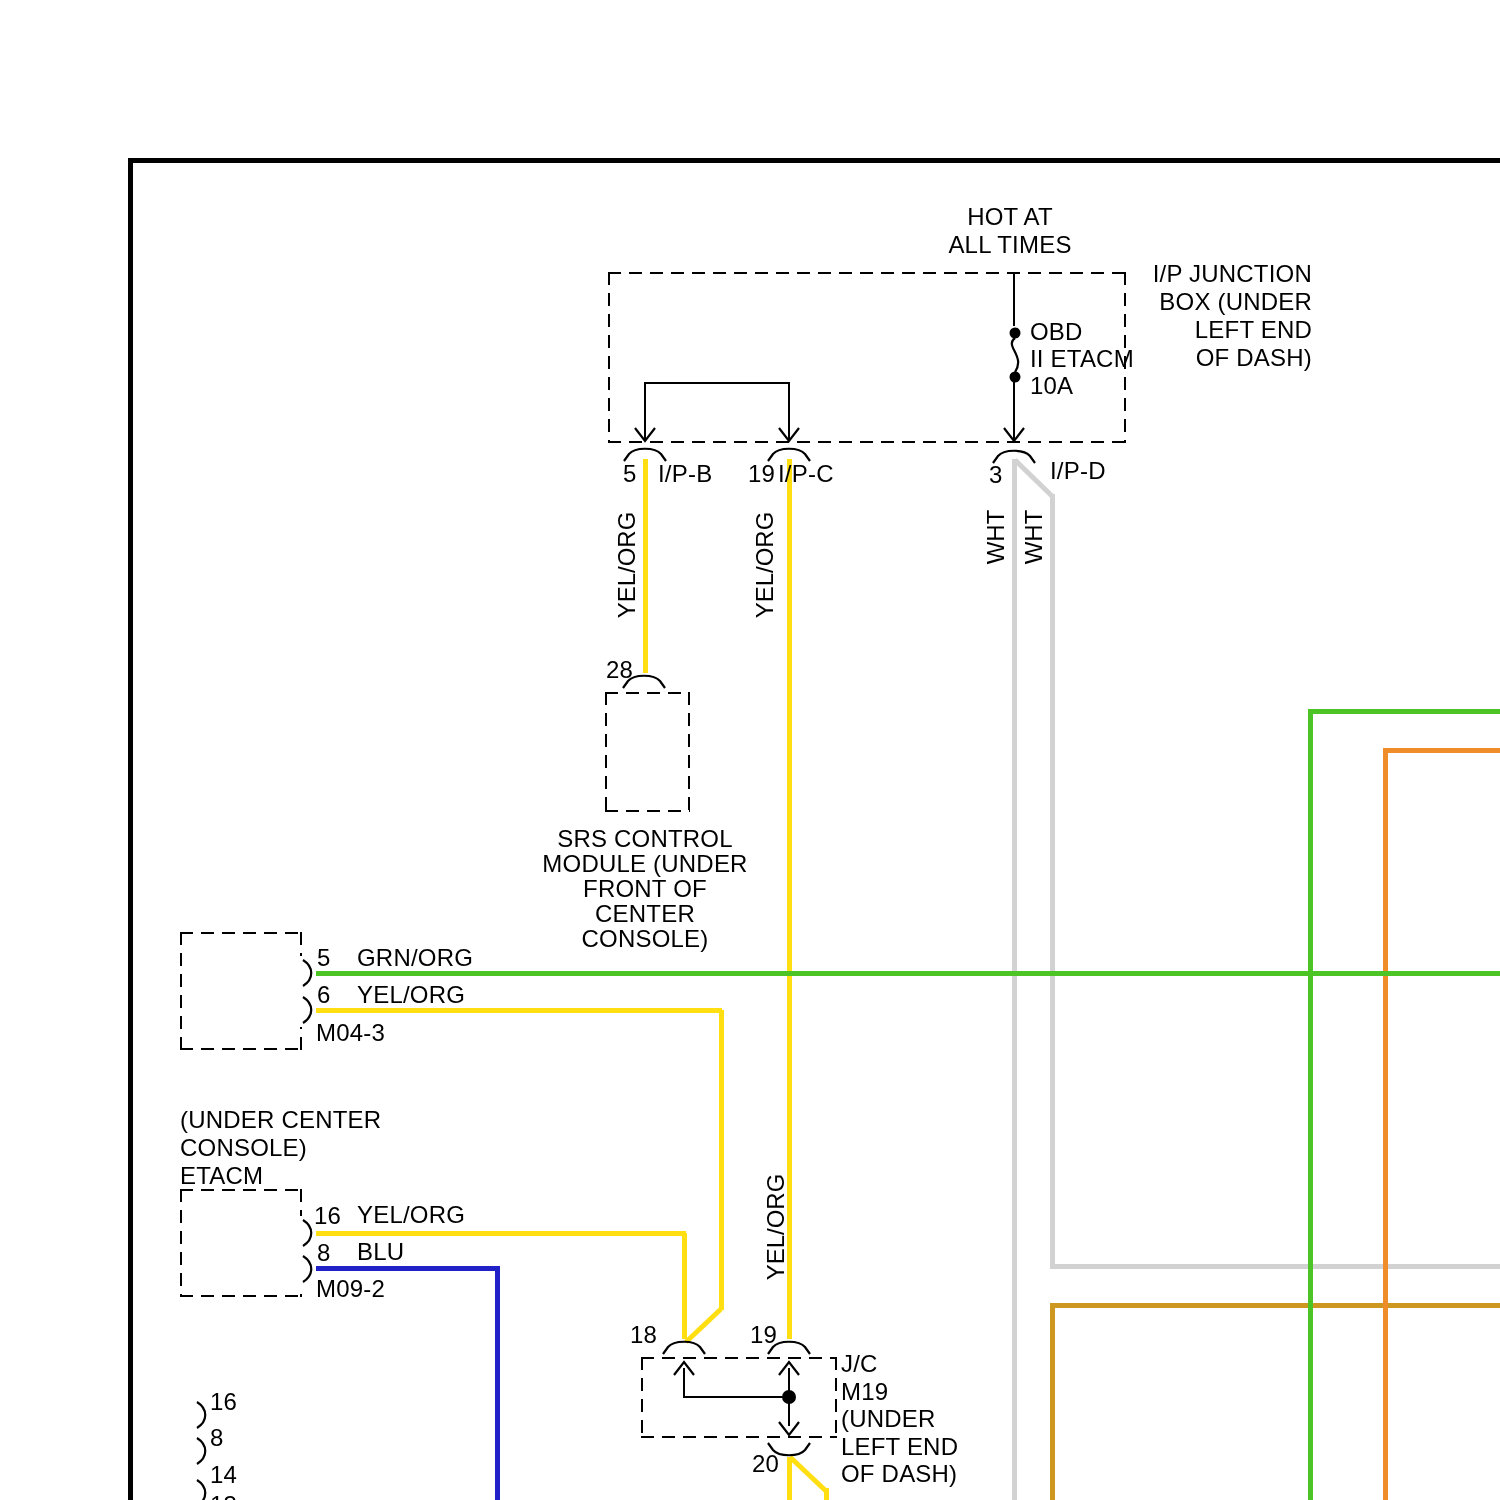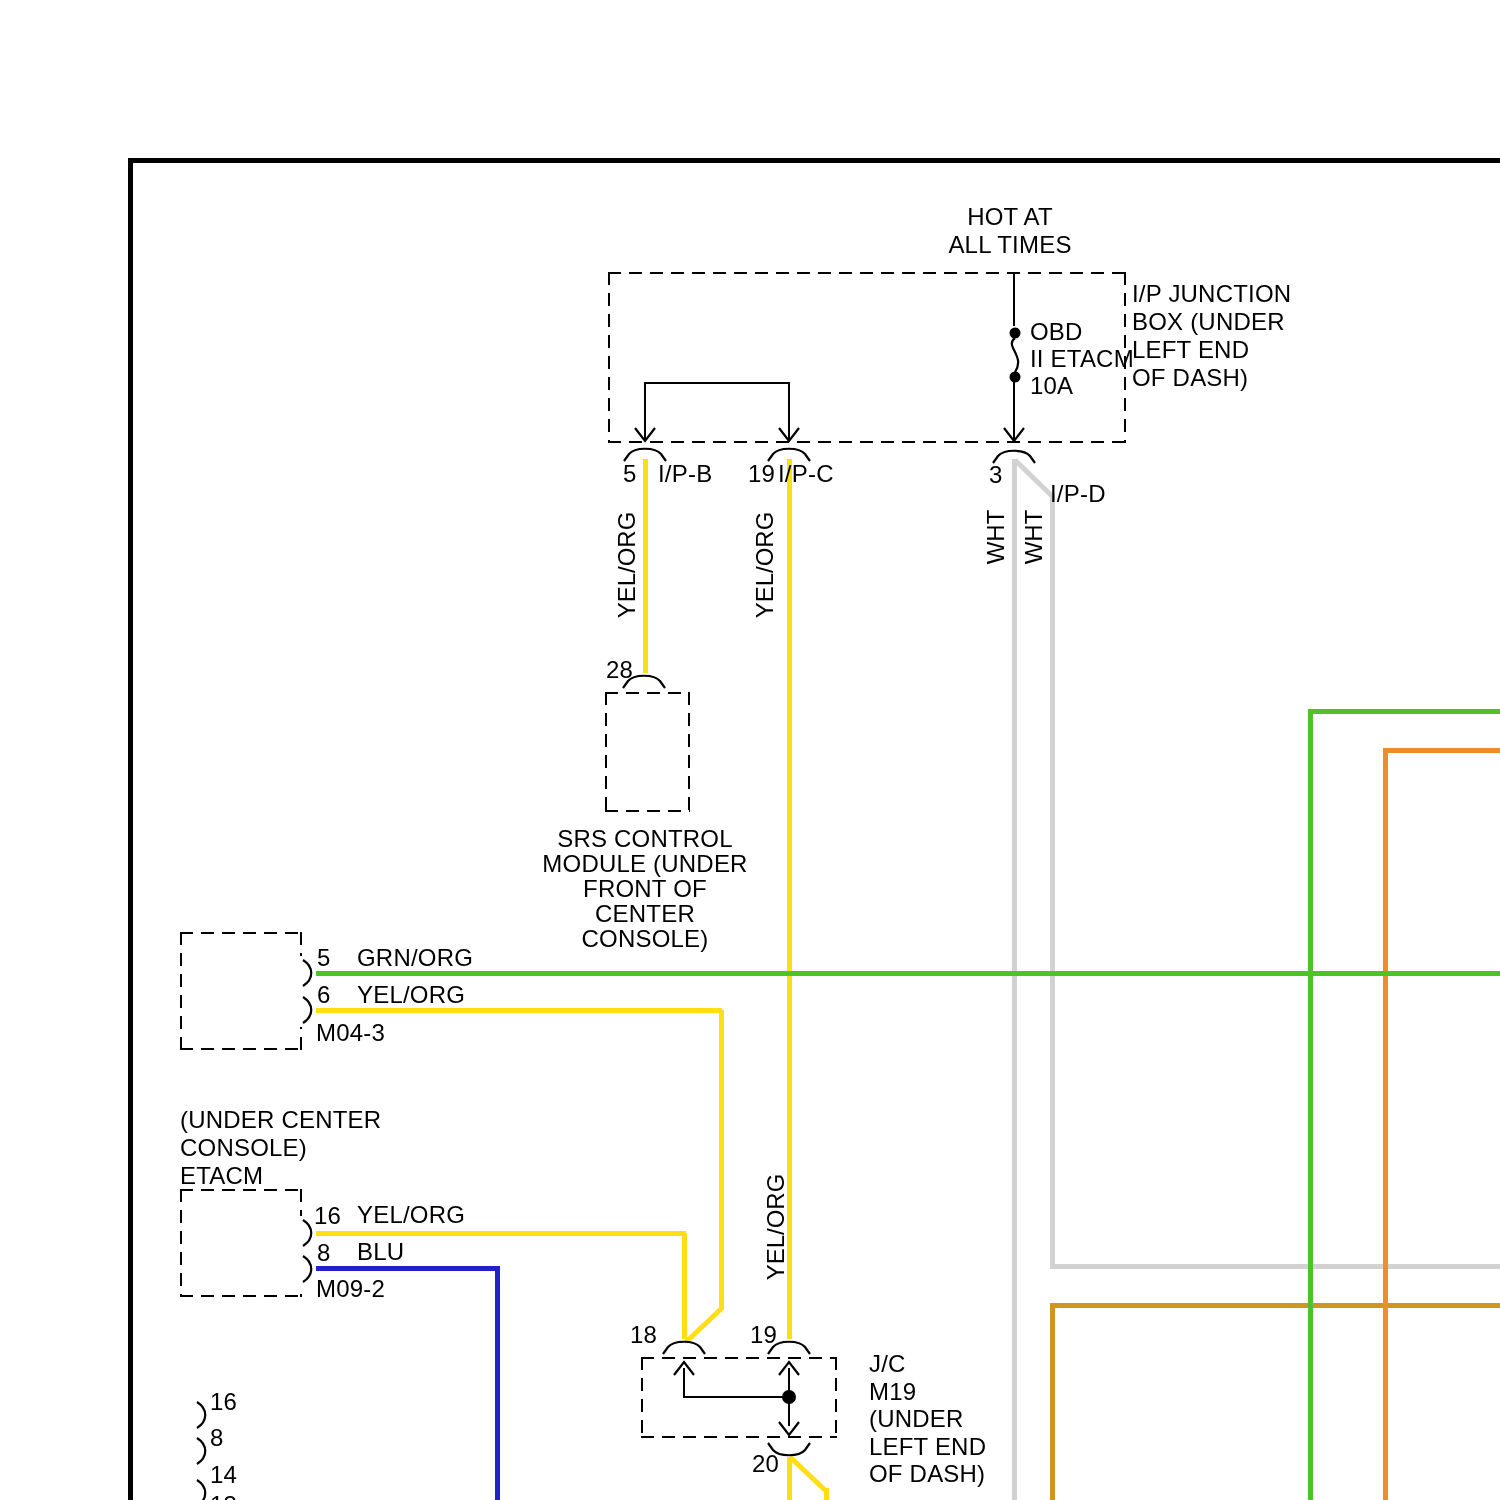--- a/index.html
+++ b/index.html
@@ -159,34 +159,34 @@
     </svg>
   <svg class="g" style="left:194px;top:1436px;" width="16" height="30" viewBox="0 0 16 30">
       <path d="M3,2 C14,9 14,21 3,28" fill="none" stroke="#000" stroke-width="2.2"></path>
     </svg>
   <svg class="g" style="left:194px;top:1478px;" width="16" height="30" viewBox="0 0 16 30">
       <path d="M3,2 C14,9 14,21 3,28" fill="none" stroke="#000" stroke-width="2.2"></path>
     </svg>
 
   <div class="lbl c" style="left:920px;top:203px;width:180px;">HOT AT
 ALL TIMES</div>
-  <div class="lbl" style="left:1132px;top:280px;width:180px;">I/P JUNCTION
+  <div class="lbl" style="left:1132px;top:260px;width:180px;text-align:right;">I/P JUNCTION
 BOX (UNDER
 LEFT END
 OF DASH)</div>
   <div class="lbl" style="left:1030px;top:318px;line-height:27px;">OBD
 II ETACM
 10A</div>
 
   <div class="lbl" style="left:623px;top:460px;">5</div>
   <div class="lbl" style="left:658px;top:460px;">I/P-B</div>
   <div class="lbl" style="left:748px;top:460px;">19</div>
   <div class="lbl" style="left:778px;top:460px;">I/P-C</div>
   <div class="lbl" style="left:989px;top:461px;">3</div>
-  <div class="lbl" style="left:1050px;top:457px;margin-top:23px;">I/P-D</div>
+  <div class="lbl" style="left:1050px;top:457px;">I/P-D</div>
 
   <div class="vlbl" style="left:572px;top:553px;width:110px;">YEL/ORG</div>
   <div class="vlbl" style="left:710px;top:553px;width:110px;">YEL/ORG</div>
   <div class="vlbl" style="left:966px;top:525px;width:60px;">WHT</div>
   <div class="vlbl" style="left:1004px;top:525px;width:60px;">WHT</div>
   <div class="vlbl" style="left:721px;top:1215px;width:110px;">YEL/ORG</div>
 
   <div class="lbl" style="left:606px;top:656px;">28</div>
   <div class="lbl c" style="left:535px;top:826px;width:220px;line-height:25px;">SRS CONTROL
 MODULE (UNDER
@@ -203,21 +203,21 @@
 CONSOLE)
 ETACM</div>
   <div class="lbl" style="left:314px;top:1202px;">16</div>
   <div class="lbl" style="left:357px;top:1201px;">YEL/ORG</div>
   <div class="lbl" style="left:317px;top:1239px;">8</div>
   <div class="lbl" style="left:357px;top:1238px;">BLU</div>
   <div class="lbl" style="left:316px;top:1275px;">M09-2</div>
 
   <div class="lbl" style="left:630px;top:1321px;">18</div>
   <div class="lbl" style="left:750px;top:1321px;">19</div>
-  <div class="lbl" style="left:841px;top:1350px;width:140px;line-height:27.5px;margin-left:28px;">J/C
+  <div class="lbl" style="left:841px;top:1350px;width:140px;line-height:27.5px;">J/C
 M19
 (UNDER
 LEFT END
 OF DASH)</div>
   <div class="lbl" style="left:752px;top:1450px;">20</div>
 
   <div class="lbl" style="left:210px;top:1388px;">16</div>
   <div class="lbl" style="left:210px;top:1424px;">8</div>
   <div class="lbl" style="left:210px;top:1461px;">14</div>
   <div class="lbl" style="left:210px;top:1491px;">13</div>

